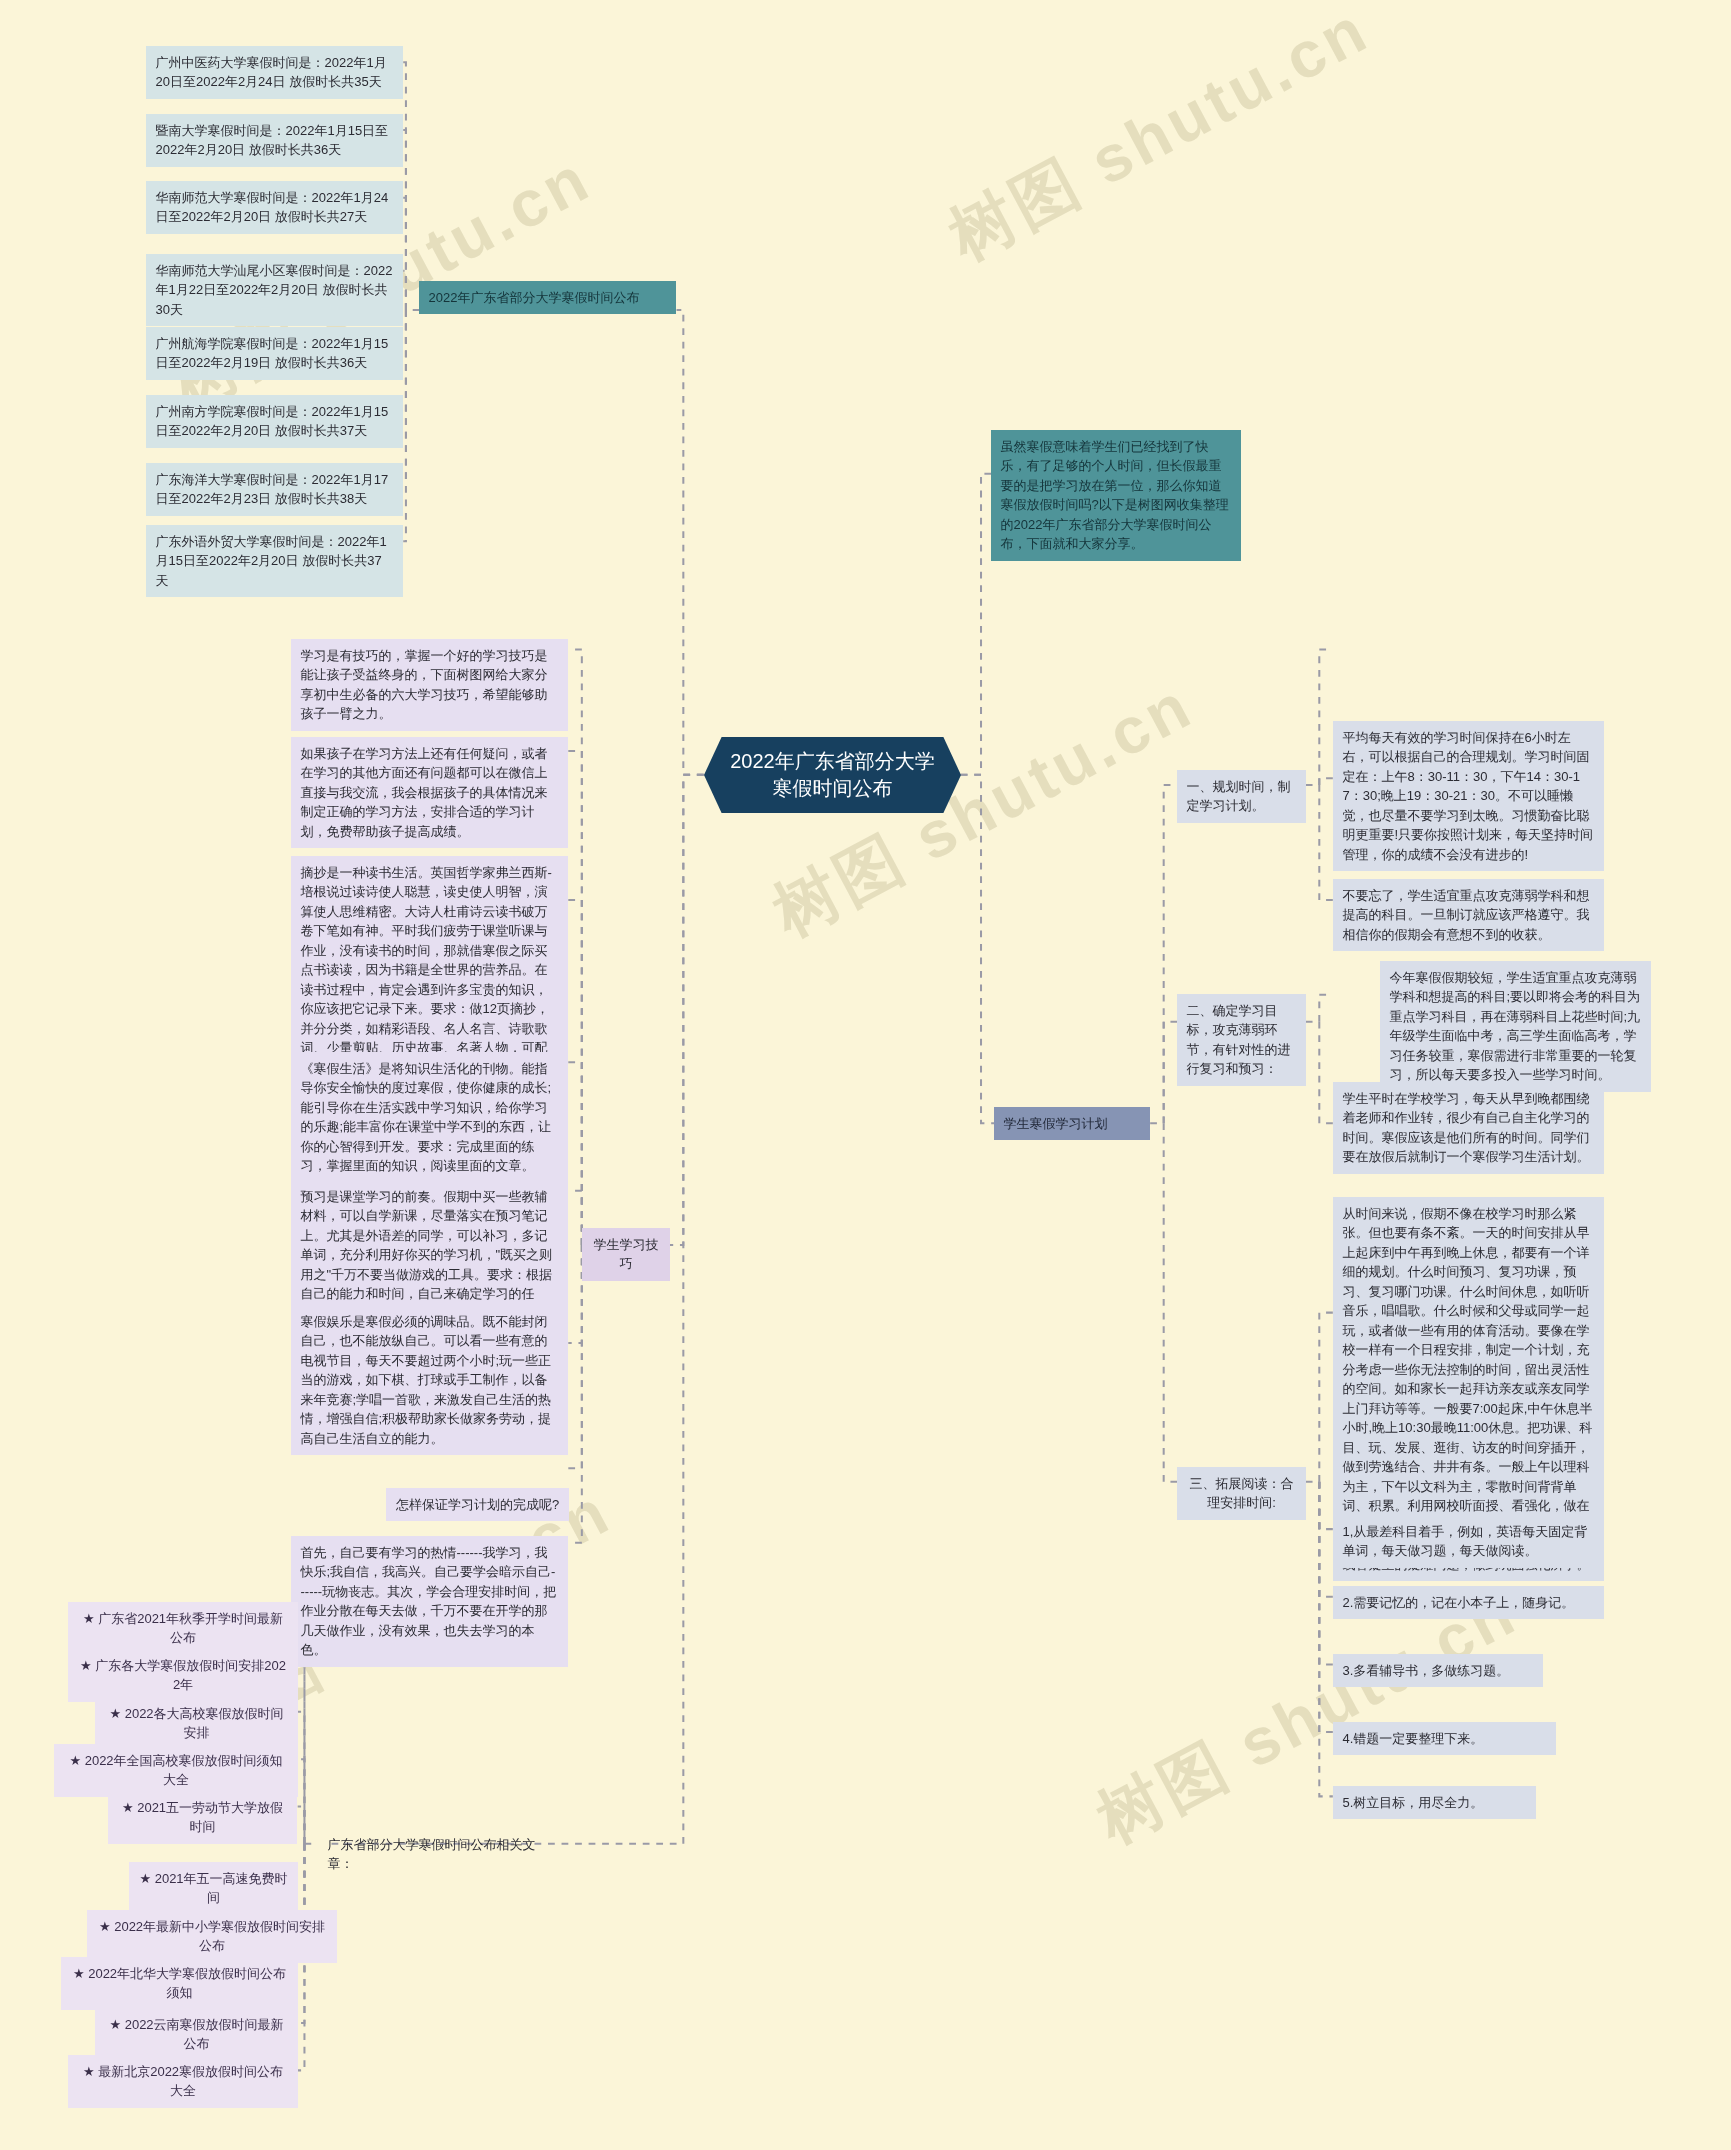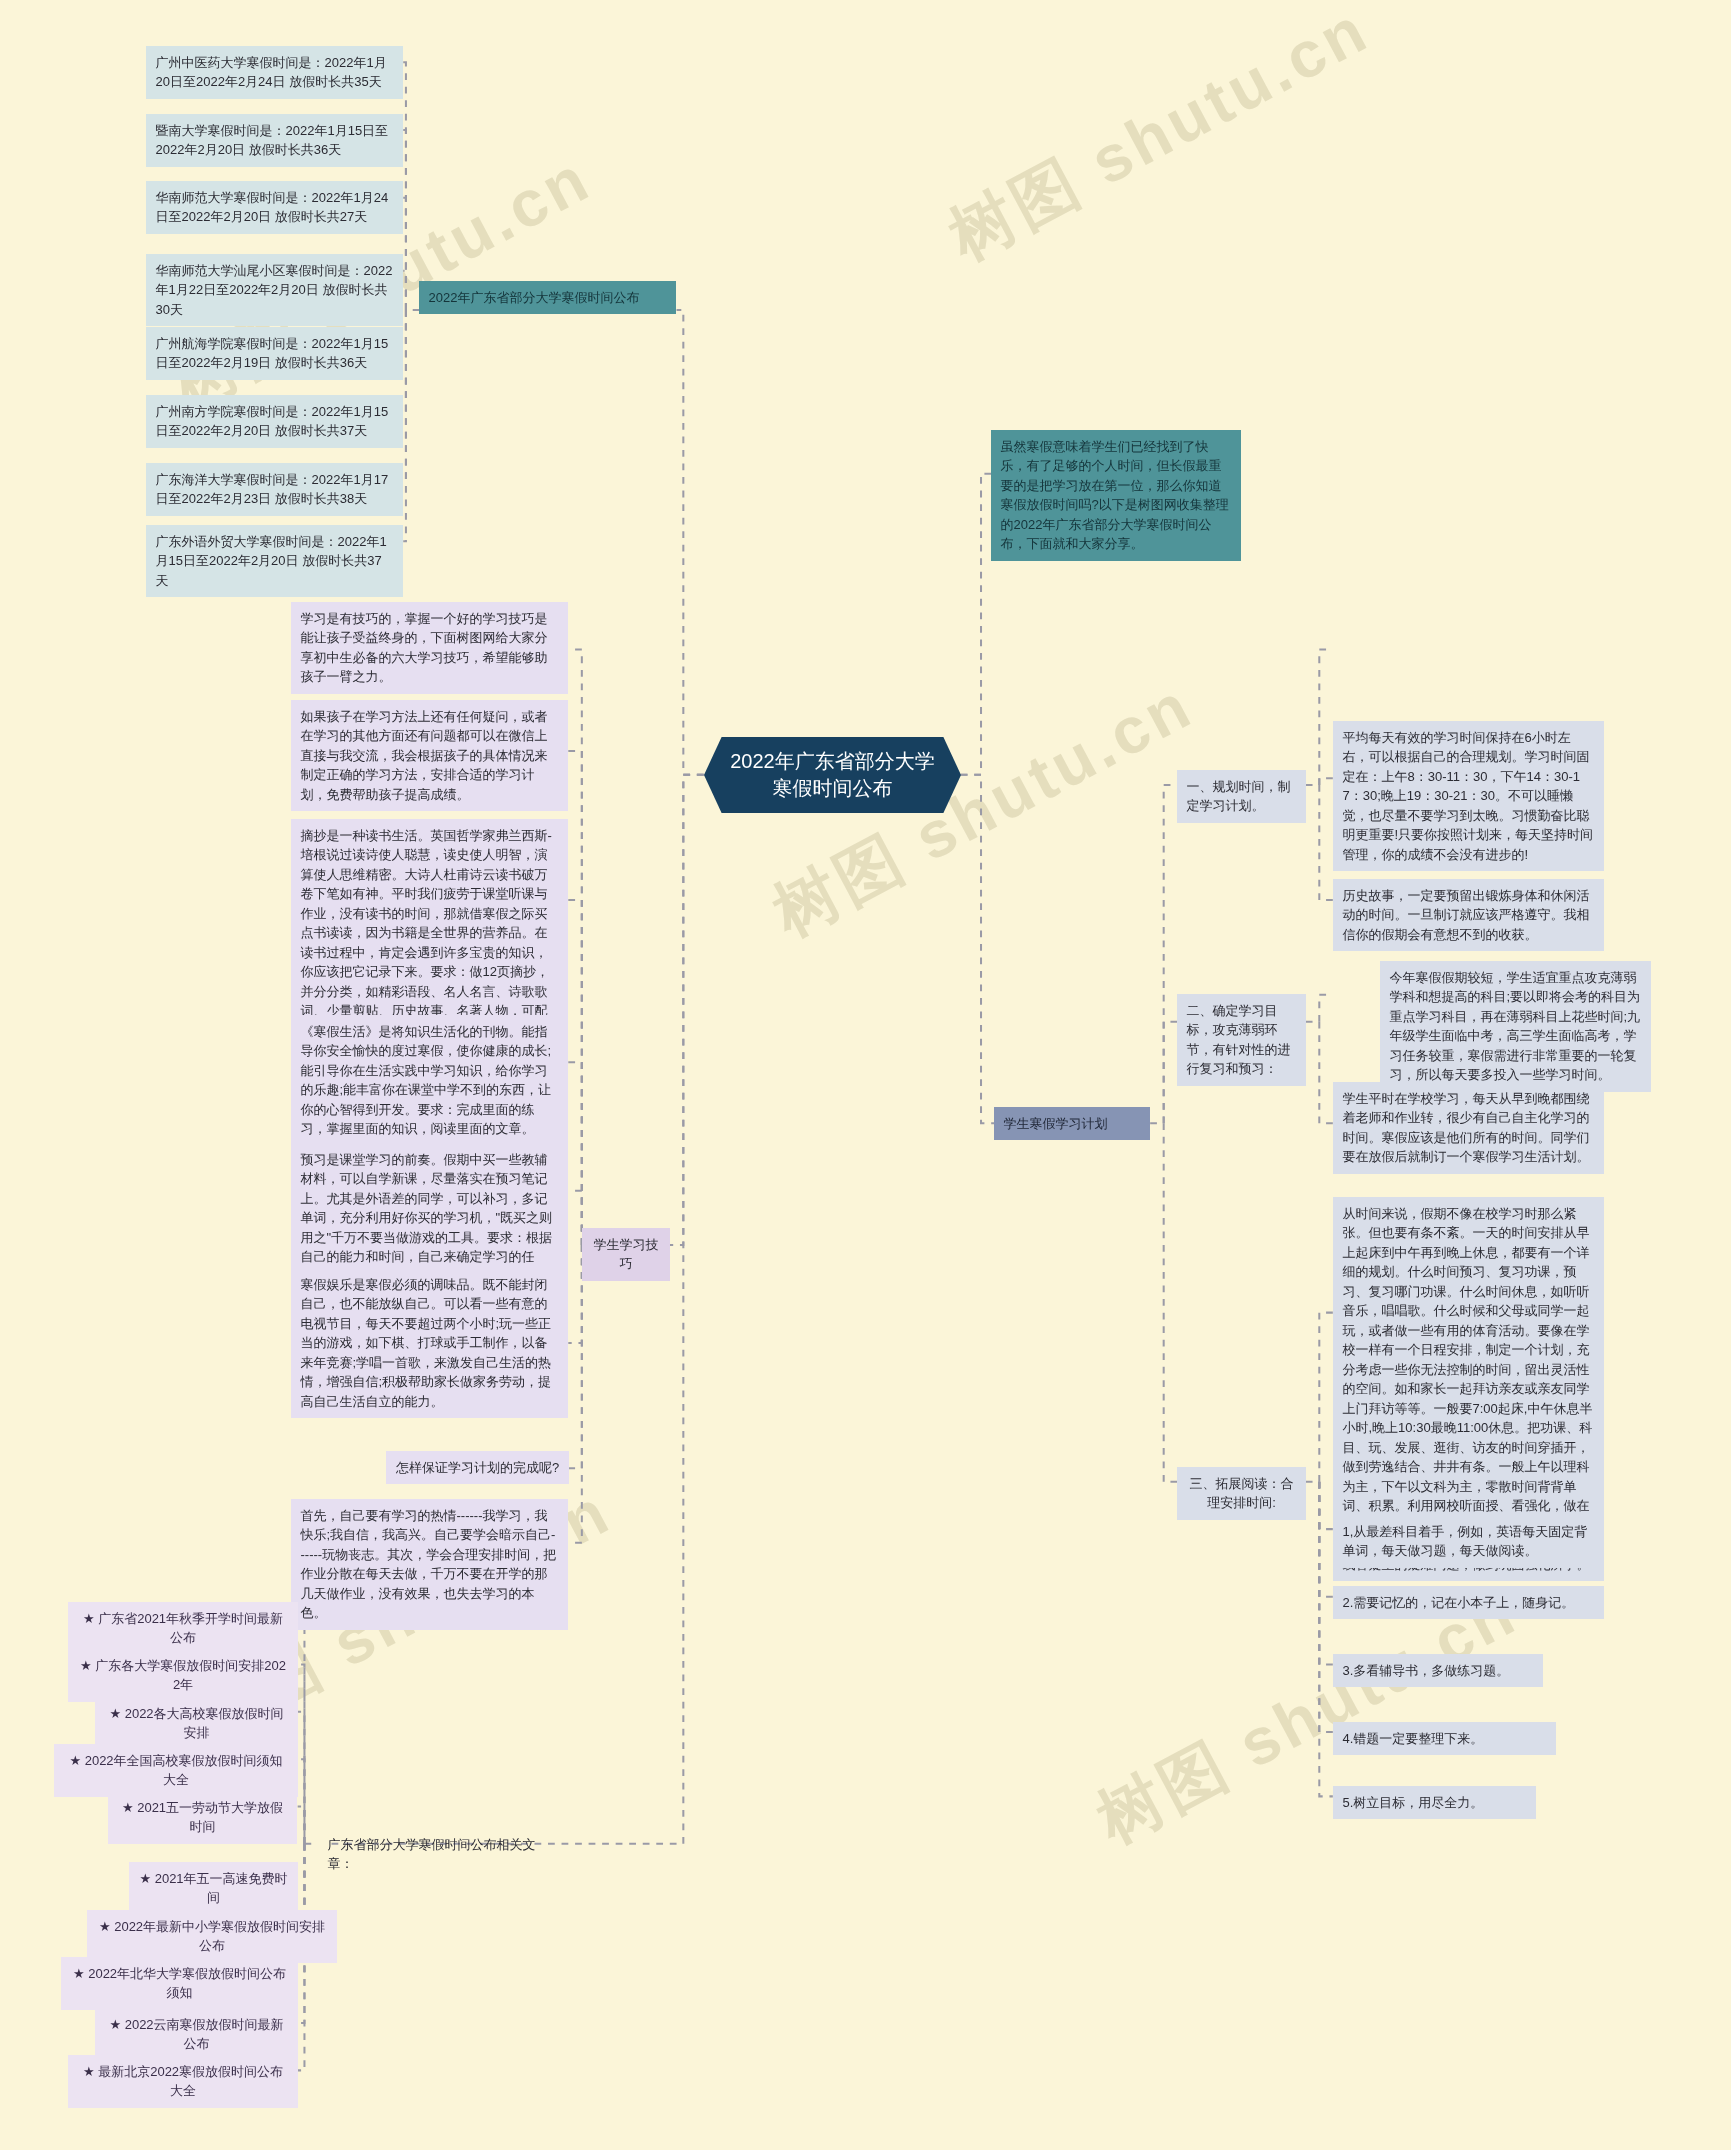--- a/index.html
+++ b/index.html
@@ -21,21 +21,21 @@
 
   .node{
     position:absolute;box-sizing:border-box;
     font-size:13px;line-height:1.5;color:#2b2b33;
     padding:6.8px 9.5px;white-space:pre-wrap;word-break:break-all;
   }
 
   
   .n-blue   {background:#d5e4e6;}               
   .n-teal   {background:#4f9499;color:#14343a;} 
-  .n-lilac  {background:#e6dff1;}               
+  .n-lilac  {background:#e6dff1;margin-top:37px;}               
   .n-grey   {background:#d9dee9;}               
   .n-steel  {background:#8694b4;color:#1e2535;} 
   .n-violet {background:#dfd2e8;color:#2b2b33;} 
   .n-link   {background:#ece3f2;color:#3a2f4a;} 
   .n-plain  {background:transparent;}
 
   .center-node{
     position:absolute;
     background:#17405f;color:#ffffff;
     font-size:20px;line-height:1.35;font-weight:500;
@@ -145,21 +145,21 @@
   <div class="node n-lilac" style="left:386px;top:1451px;width:183px;text-align:center;">怎样保证学习计划的完成呢?</div>
   <div class="node n-lilac" style="left:291px;top:1499px;width:277px;">首先，自己要有学习的热情------我学习，我快乐;我自信，我高兴。自己要学会暗示自己------玩物丧志。其次，学会合理安排时间，把作业分散在每天去做，千万不要在开学的那几天做作业，没有效果，也失去学习的本色。</div>
 
   <div class="node n-steel" style="left:994px;top:1107px;width:156px;">学生寒假学习计划</div>
 
   <div class="node n-grey" style="left:1177px;top:770px;width:129px;">一、规划时间，制定学习计划。</div>
   <div class="node n-grey" style="left:1177px;top:994px;width:129px;">二、确定学习目标，攻克薄弱环节，有针对性的进行复习和预习：</div>
   <div class="node n-grey" style="left:1177px;top:1467px;width:129px;text-align:center;">三、拓展阅读：合理安排时间:</div>
 
   <div class="node n-grey" style="left:1333px;top:721px;width:271px;">平均每天有效的学习时间保持在6小时左右，可以根据自己的合理规划。学习时间固定在：上午8：30-11：30，下午14：30-17：30;晚上19：30-21：30。不可以睡懒觉，也尽量不要学习到太晚。习惯勤奋比聪明更重要!只要你按照计划来，每天坚持时间管理，你的成绩不会没有进步的!</div>
-  <div class="node n-grey" style="left:1333px;top:879px;width:271px;">历史故事，一定要预留出锻炼身体和休闲活动的时间。一旦制订就应该严格遵守。我相信你的假期会有意想不到的收获。</div>
+  <div class="node n-grey" style="left:1333px;top:879px;width:271px;">不要忘了，学生适宜重点攻克薄弱学科和想提高的科目。一旦制订就应该严格遵守。我相信你的假期会有意想不到的收获。</div>
 
   <div class="node n-grey" style="left:1380px;top:961px;width:271px;">今年寒假假期较短，学生适宜重点攻克薄弱学科和想提高的科目;要以即将会考的科目为重点学习科目，再在薄弱科目上花些时间;九年级学生面临中考，高三学生面临高考，学习任务较重，寒假需进行非常重要的一轮复习，所以每天要多投入一些学习时间。</div>
   <div class="node n-grey" style="left:1333px;top:1082px;width:271px;">学生平时在学校学习，每天从早到晚都围绕着老师和作业转，很少有自己自主化学习的时间。寒假应该是他们所有的时间。同学们要在放假后就制订一个寒假学习生活计划。</div>
 
   <div class="node n-grey" style="left:1333px;top:1197px;width:271px;">从时间来说，假期不像在校学习时那么紧张。但也要有条不紊。一天的时间安排从早上起床到中午再到晚上休息，都要有一个详细的规划。什么时间预习、复习功课，预习、复习哪门功课。什么时间休息，如听听音乐，唱唱歌。什么时候和父母或同学一起玩，或者做一些有用的体育活动。要像在学校一样有一个日程安排，制定一个计划，充分考虑一些你无法控制的时间，留出灵活性的空间。如和家长一起拜访亲友或亲友同学上门拜访等等。一般要7:00起床,中午休息半小时,晚上10:30最晚11:00休息。把功课、科目、玩、发展、逛街、访友的时间穿插开，做到劳逸结合、井井有条。一般上午以理科为主，下午以文科为主，零散时间背背单词、积累。利用网校听面授、看强化，做在线测试，也可以单独拿出时间听外教听力、看一些作文的写作指导和作品共享或着看在线答疑里的疑难问题，做到巩固强化所学。</div>
   <div class="node n-grey" style="left:1333px;top:1515px;width:271px;">1,从最差科目着手，例如，英语每天固定背单词，每天做习题，每天做阅读。</div>
   <div class="node n-grey" style="left:1333px;top:1586px;width:271px;">2.需要记忆的，记在小本子上，随身记。</div>
   <div class="node n-grey" style="left:1333px;top:1654px;width:210px;">3.多看辅导书，多做练习题。</div>
   <div class="node n-grey" style="left:1333px;top:1722px;width:223px;">4.错题一定要整理下来。</div>
   <div class="node n-grey" style="left:1333px;top:1786px;width:203px;">5.树立目标，用尽全力。</div>

